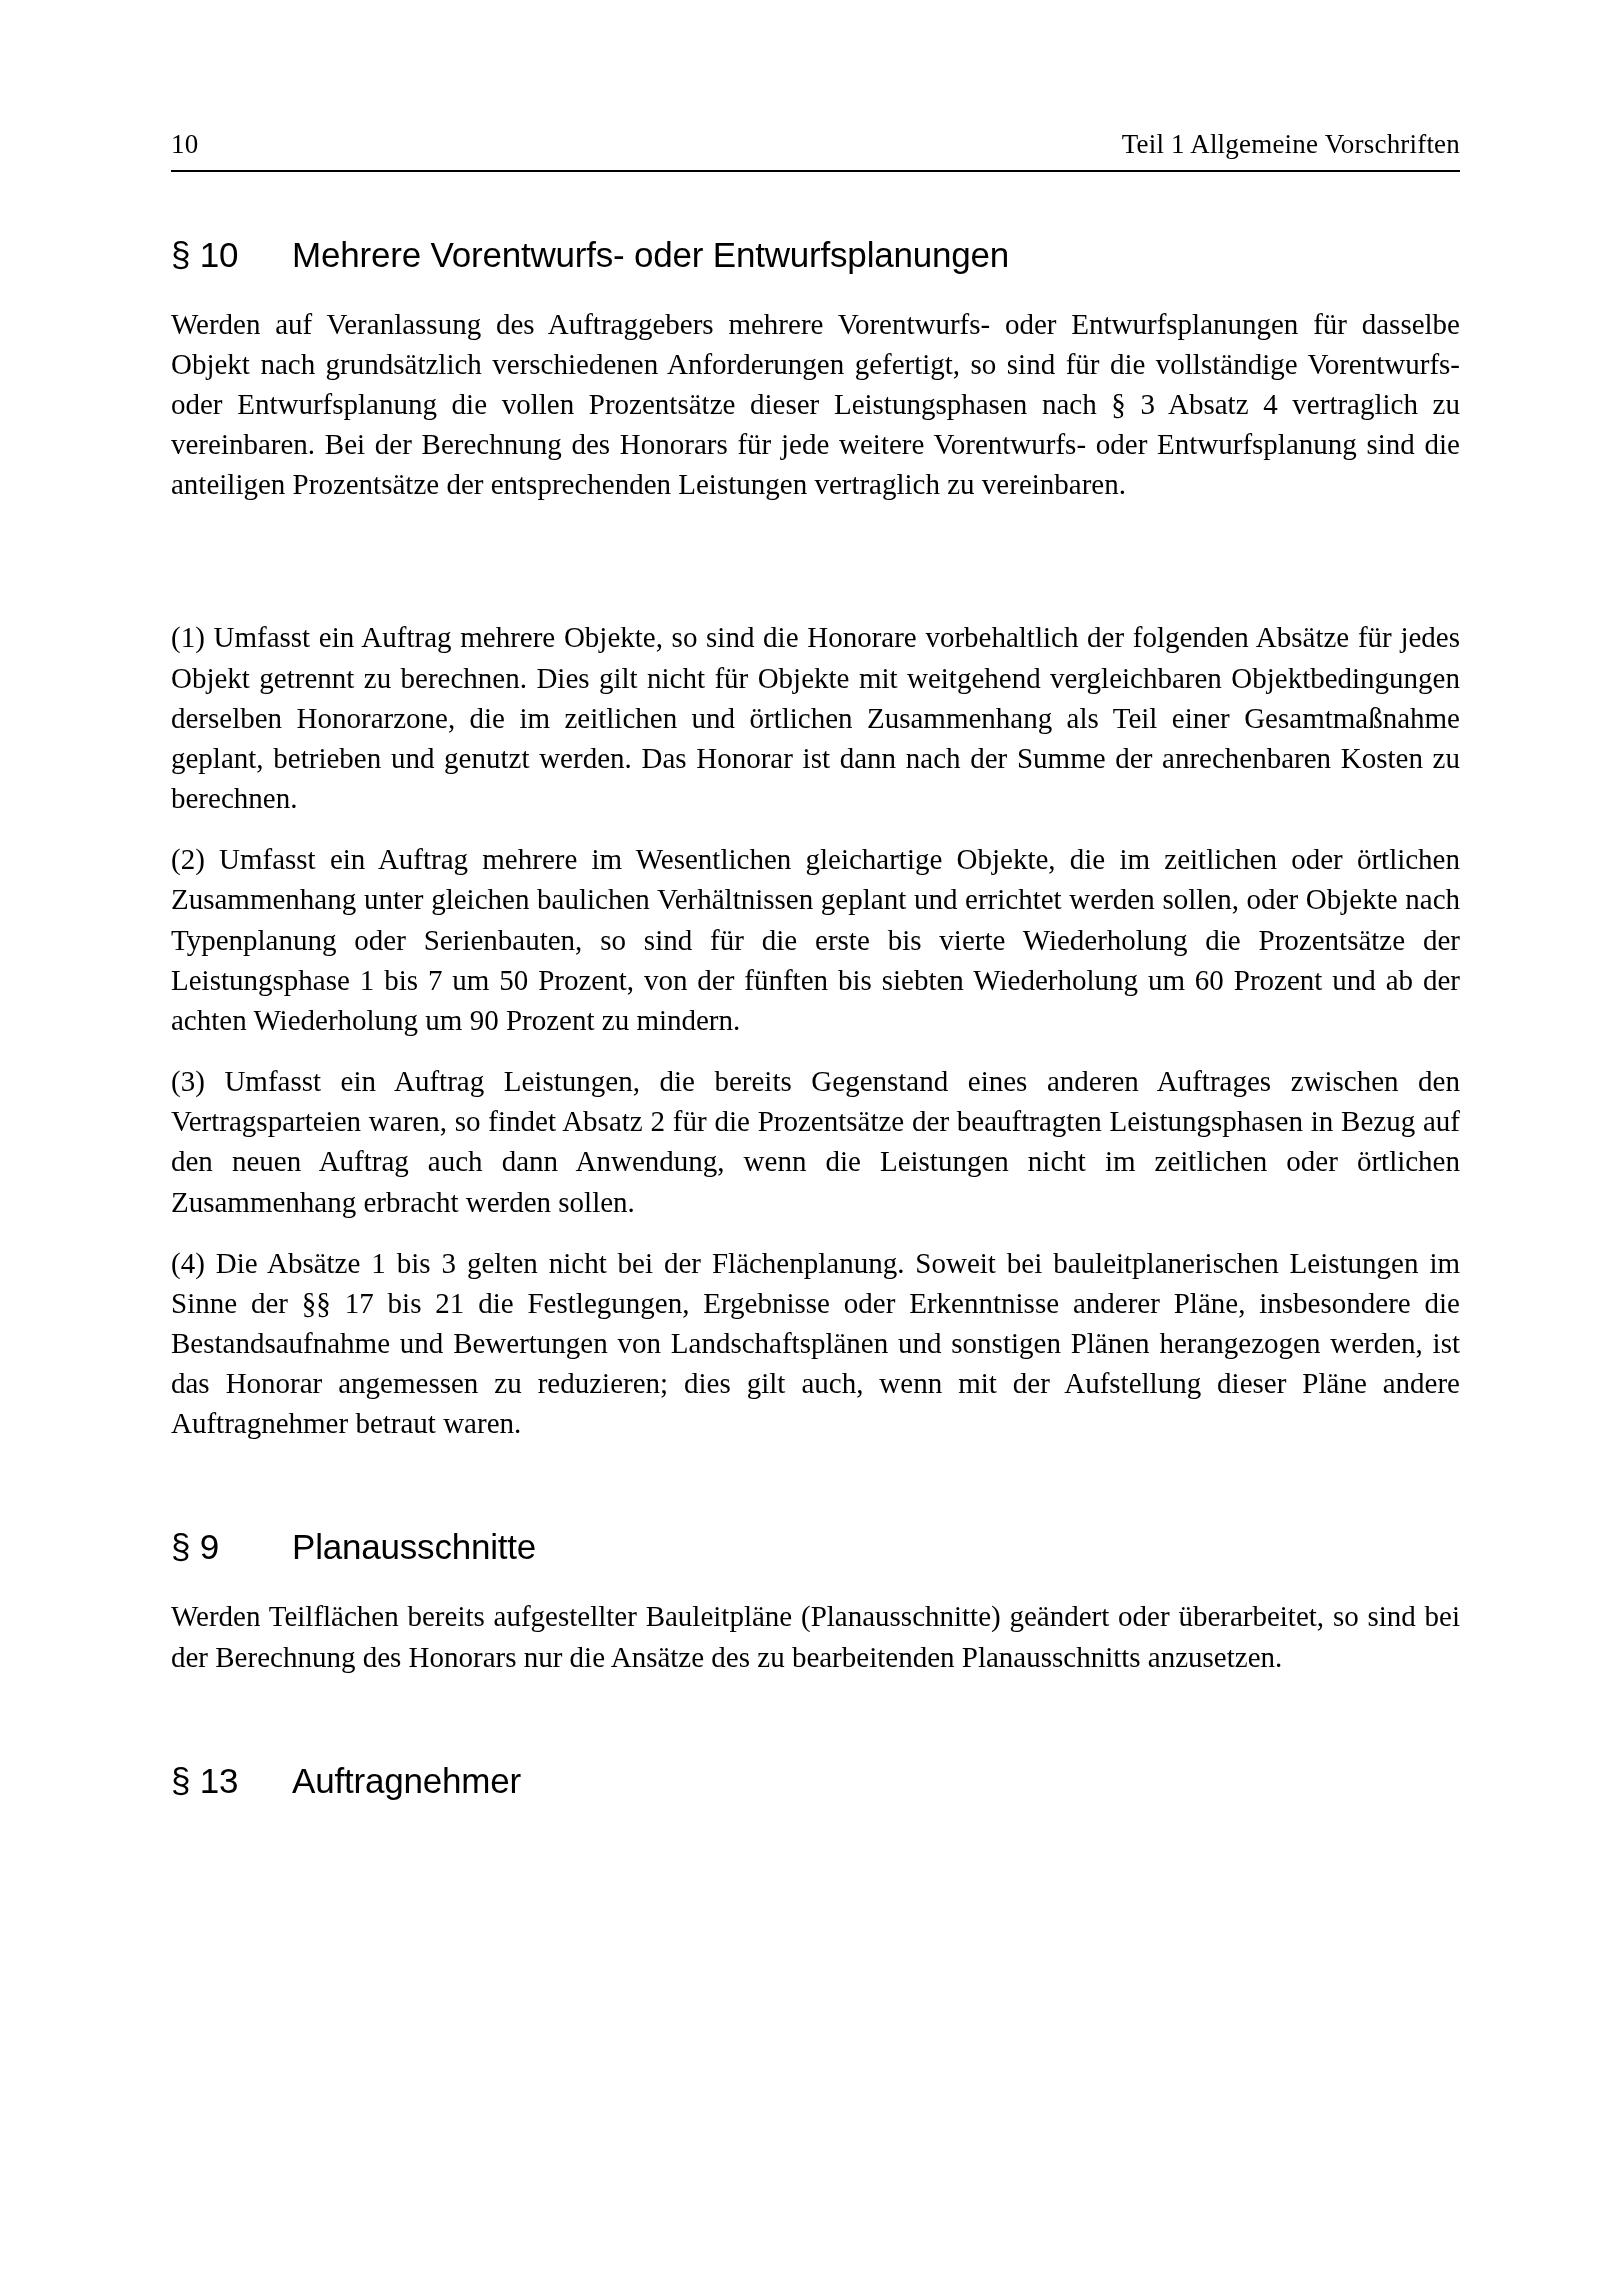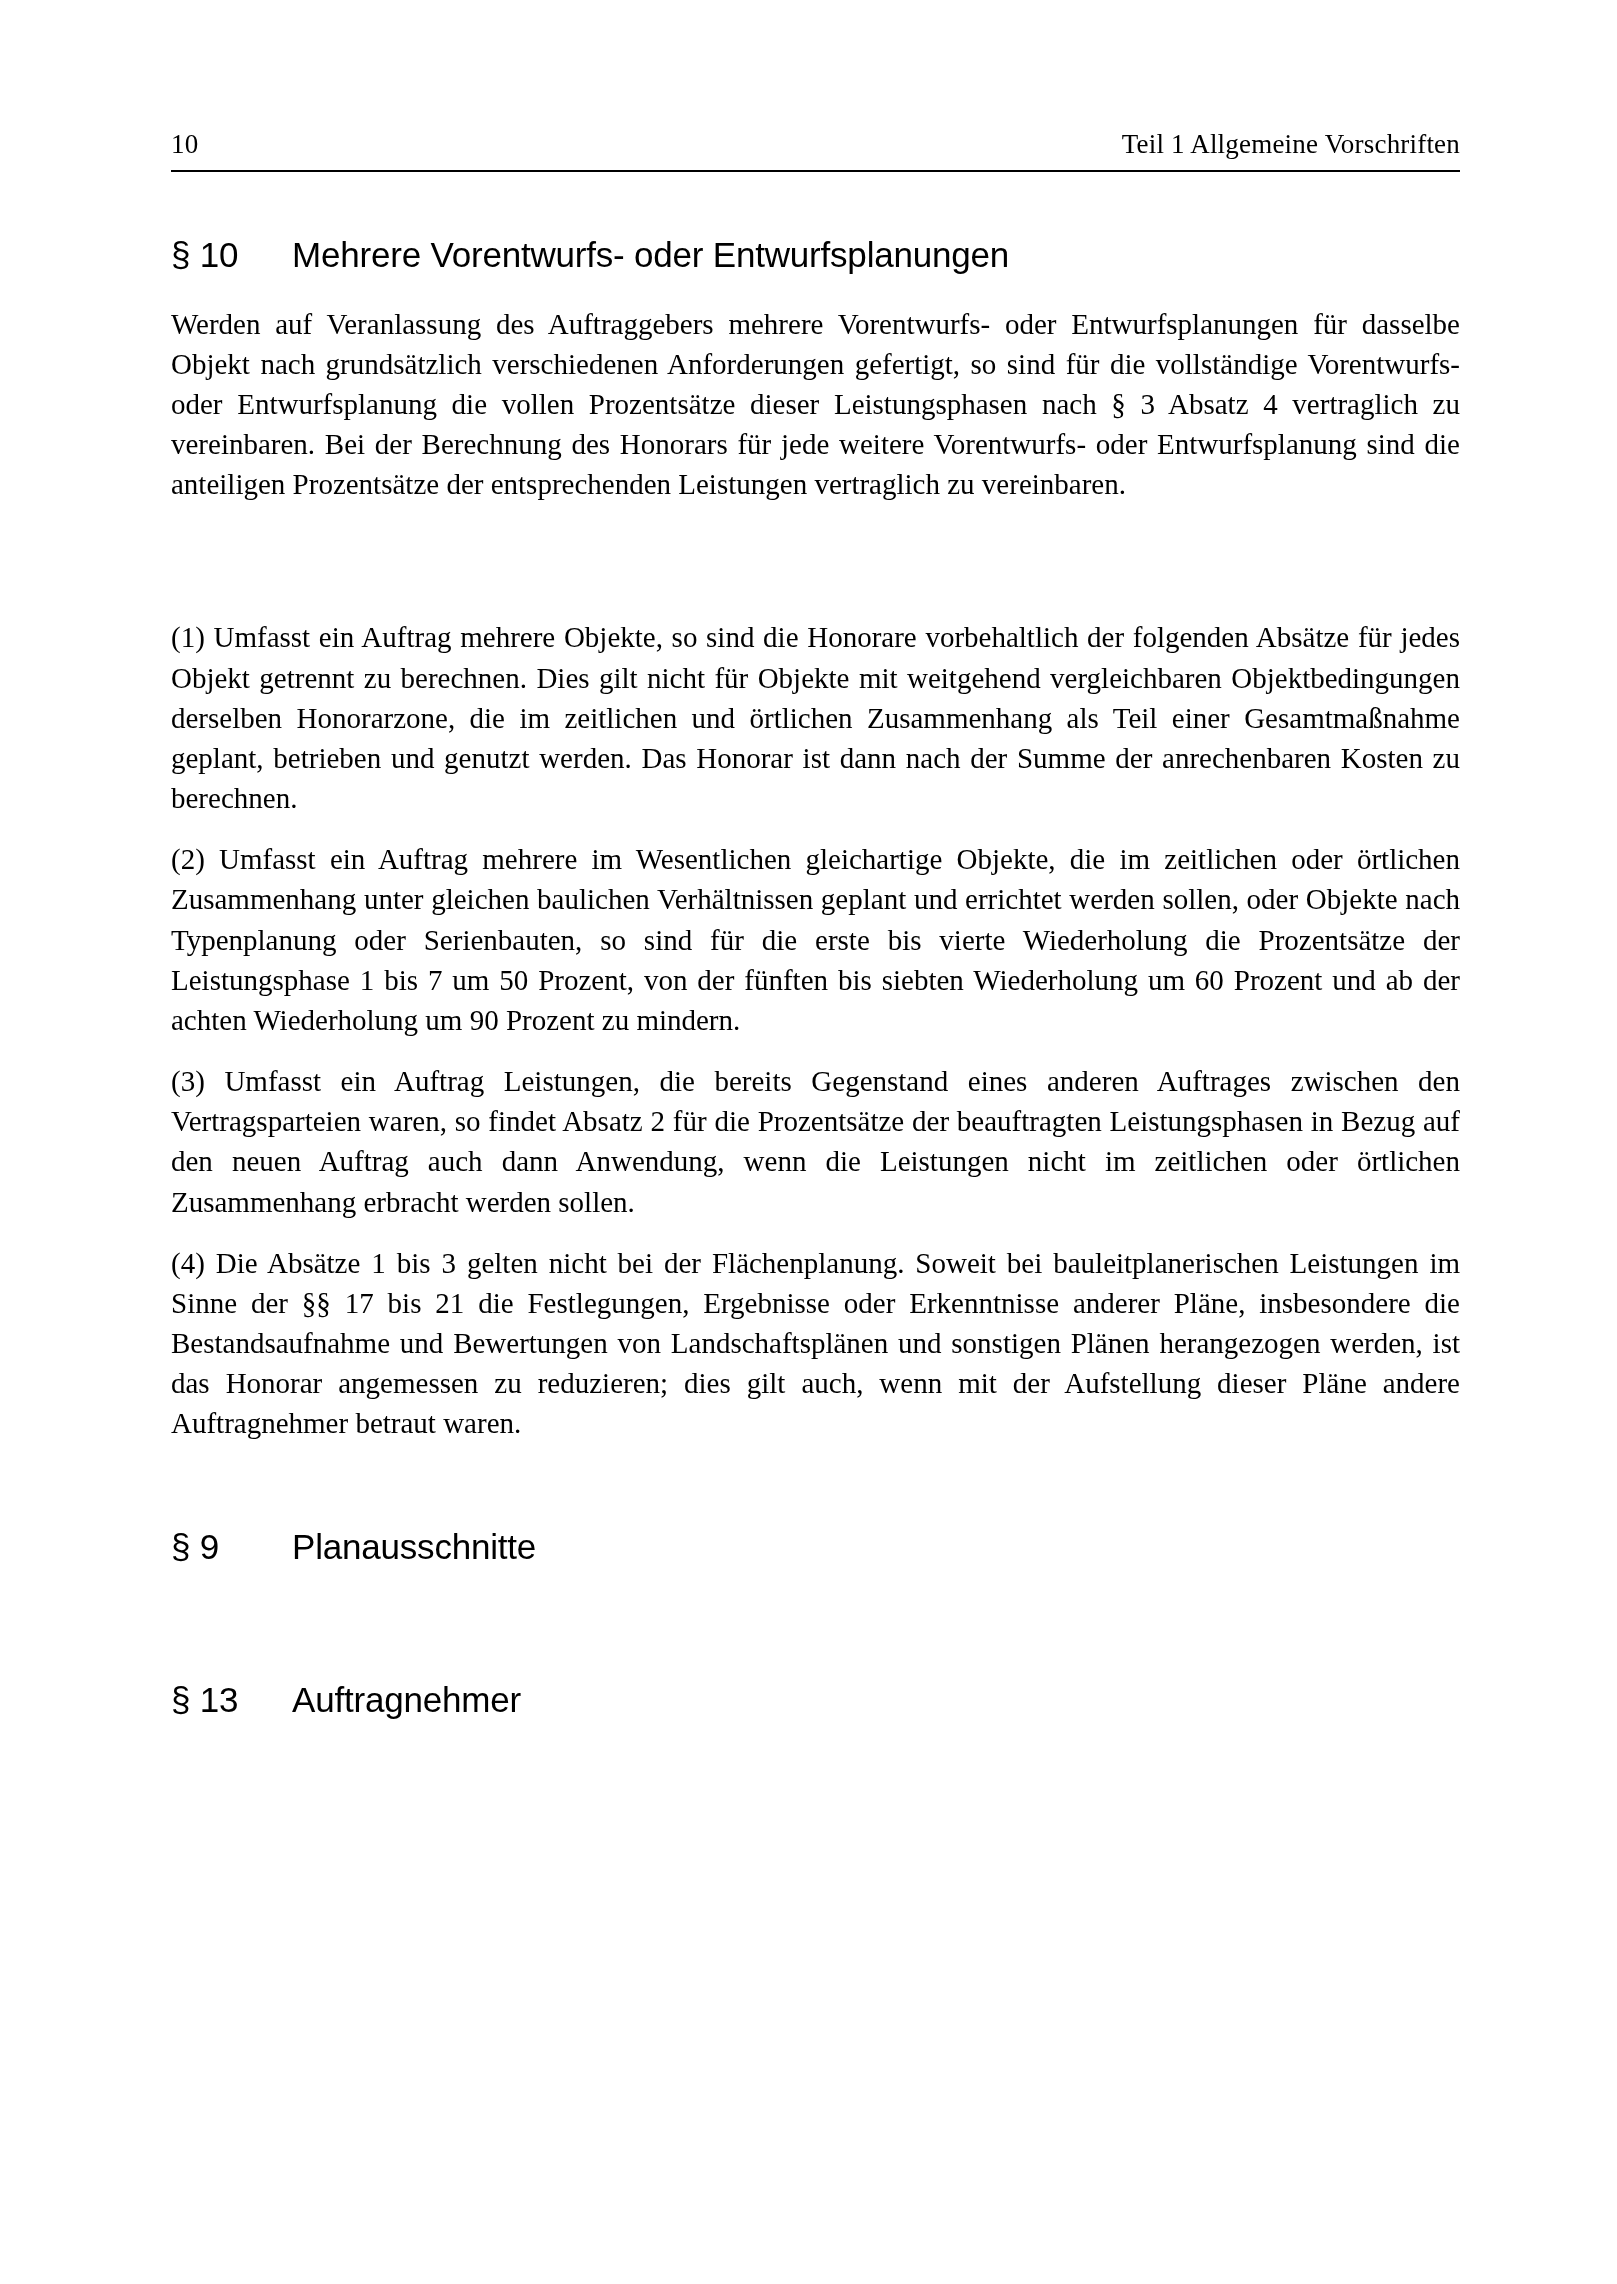--- a/index.html
+++ b/index.html
@@ -105,20 +105,21 @@
     <p class="body-par">(3) Umfasst ein Auftrag Leistungen, die bereits Gegenstand eines anderen Auftrages zwischen den Vertragsparteien waren, so findet Absatz 2 für die Prozentsätze der beauftragten Leistungsphasen in Bezug auf den neuen Auftrag auch dann Anwendung, wenn die Leistungen nicht im zeitlichen oder örtlichen Zusammenhang erbracht werden sollen.</p>
     <div class="gap-par-to-par"></div>
     <p class="body-par">(4) Die Absätze 1 bis 3 gelten nicht bei der Flächenplanung. Soweit bei bauleitplanerischen Leistungen im Sinne der §§ 17 bis 21 die Festlegungen, Ergebnisse oder Erkenntnisse anderer Pläne, insbesondere die Bestandsaufnahme und Bewertungen von Landschaftsplänen und sonstigen Plänen herangezogen werden, ist das Honorar angemessen zu reduzieren; dies gilt auch, wenn mit der Aufstellung dieser Pläne andere Auftragnehmer betraut waren.</p>
 
     <div class="gap-block-xl"></div>
 
     <h2 class="section-heading">
       <span class="sec-num">§ 9</span><span>Planausschnitte</span>
     </h2>
     <div class="gap-head-to-par"></div>
+    <p class="body-par">Werden Teilflächen bereits aufgestellter Bauleitpläne (Planausschnitte) geändert oder überarbeitet, so sind bei der Berechnung des Honorars nur die Ansätze des zu bearbeitenden Planausschnitts anzusetzen.</p>
 
     <div class="gap-block-xl"></div>
 
     <h2 class="section-heading">
       <span class="sec-num">§ 13</span><span>Auftragnehmer</span>
     </h2>
     <div class="gap-head-to-par"></div>
 
   </div>
 </div>

